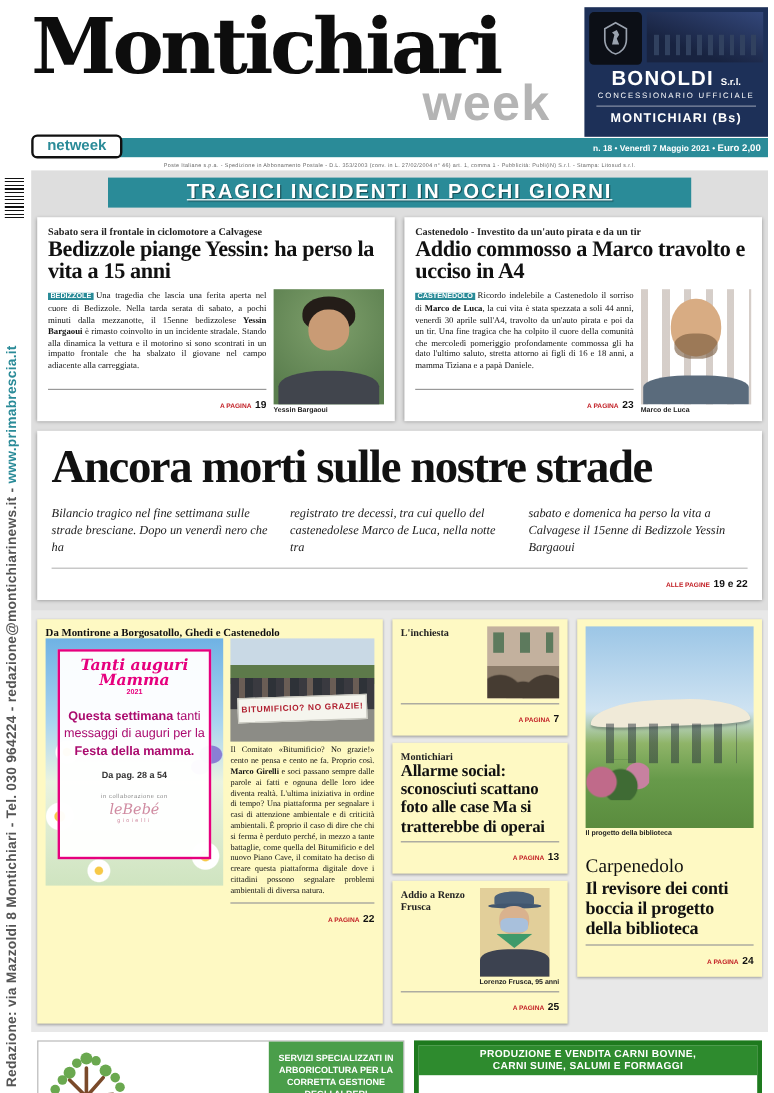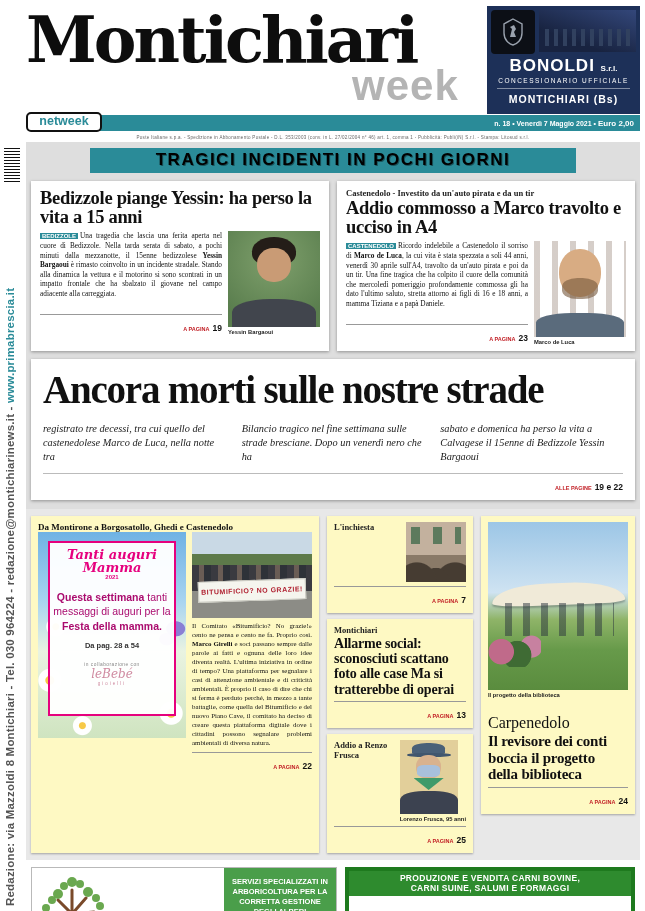--- a/index.html
+++ b/index.html
@@ -47,23 +47,23 @@
              font-family:"Liberation Sans",sans-serif; font-weight:bold; font-size:12.5px; line-height:15px; }
   .nw-issue { position:absolute; right:6px; top:4px; color:#fff; font-family:"Liberation Sans",sans-serif;
               font-size:7px; font-weight:bold; }
   .nw-issue .price { font-size:8px; }
 
   .fineprint { font-family:"Liberation Sans",sans-serif; font-size:4.5px; color:#666;
                text-align:center; margin:3px 0 2px; letter-spacing:.3px; }
 
   
   .topband { background:#dedede; padding:6px 5px 9px; }
-  .banner { width:486px; margin:0 auto 8px; background:#2a8b98; color:#000000; text-align:center;
+  .banner { width:486px; margin:0 auto 8px; background:#2a8b98; color:#ffffff; text-align:center;
             font-family:"Liberation Sans",sans-serif; font-weight:bold; font-size:17px;
-            letter-spacing:1.5px; padding:2px 0 3px; text-shadow:1px 1px 0 rgba(0,0,0,.4); }
+            letter-spacing:1.5px; padding:2px 0 3px; text-shadow:1px 1px 0 rgba(0,0,0,.4);text-decoration:underline; }
   .cards { display:flex; gap:8px; }
   .card { flex:1; background:#fff; box-shadow:0 1px 3px rgba(0,0,0,.35); padding:7px 9px 6px; }
   .kicker { font-size:8.5px; font-weight:bold; color:#222; }
   .card h2 { font-size:18.5px; line-height:1.04; letter-spacing:-.3px; margin:1px 0 4px; }
   .card-row { display:flex; gap:6px; }
   .body-col { flex:1; display:flex; flex-direction:column; }
   .body { font-size:7.3px; line-height:1.3; text-align:justify; flex:1; }
   .tag { background:#2a8b98; color:#fff; font-family:"Liberation Sans",sans-serif;
          font-weight:bold; font-size:6px; padding:0 2px; margin-right:2px; }
   .bname { font-weight:bold; }
@@ -235,20 +235,21 @@
     </div>
 
     <div class="fineprint">Poste Italiane s.p.a. - Spedizione in Abbonamento Postale - D.L. 353/2003 (conv. in L. 27/02/2004 n° 46) art. 1, comma 1 - Pubblicità: Publi(iN) S.r.l. - Stampa: Litosud s.r.l.</div>
 
     <section class="topband">
       <div class="banner">TRAGICI INCIDENTI IN POCHI GIORNI</div>
 
       <div class="cards">
 
         <article class="card">
+          <div class="kicker">Sabato sera il frontale in ciclomotore a Calvagese</div>
           <h2>Bedizzole piange Yessin: ha perso la vita a 15 anni</h2>
           <div class="card-row">
             <div class="body-col">
               <p class="body">
                 <span class="tag">BEDIZZOLE</span><span>Una tragedia che lascia una ferita aperta nel cuore di Bedizzole. Nella tarda serata di sabato, a pochi minuti dalla mezzanotte, il 15enne bedizzolese </span><span class="bname">Yessin Bargaoui</span><span> è rimasto coinvolto in un incidente stradale. Stando alla dinamica la vettura e il motorino si sono scontrati in un impatto frontale che ha sbalzato il giovane nel campo adiacente alla carreggiata.</span>
               </p>
               <div class="ref-row">
                 <span class="ref-label">A PAGINA</span><span class="ref-num">19</span>
               </div>
             </div>
@@ -283,22 +284,22 @@
               </div>
               <div class="caption">Marco de Luca</div>
             </div>
           </div>
         </article>
       </div>
 
       <article class="lead">
         <h1>Ancora morti sulle nostre strade</h1>
         <div class="deck">
+          <p>Bilancio tragico nel fine settimana sulle strade bresciane. Dopo un venerdì nero che ha</p>
           <p>registrato tre decessi, tra cui quello del castenedolese Marco de Luca, nella notte tra</p>
-          <p>Bilancio tragico nel fine settimana sulle strade bresciane. Dopo un venerdì nero che ha</p>
           <p>sabato e domenica ha perso la vita a Calvagese il 15enne di Bedizzole Yessin Bargaoui</p>
         </div>
         <div class="ref-row">
           <span class="ref-label">ALLE PAGINE</span><span class="ref-num">19 e 22</span>
         </div>
       </article>
     </section>
 
     <section class="mid">
 

